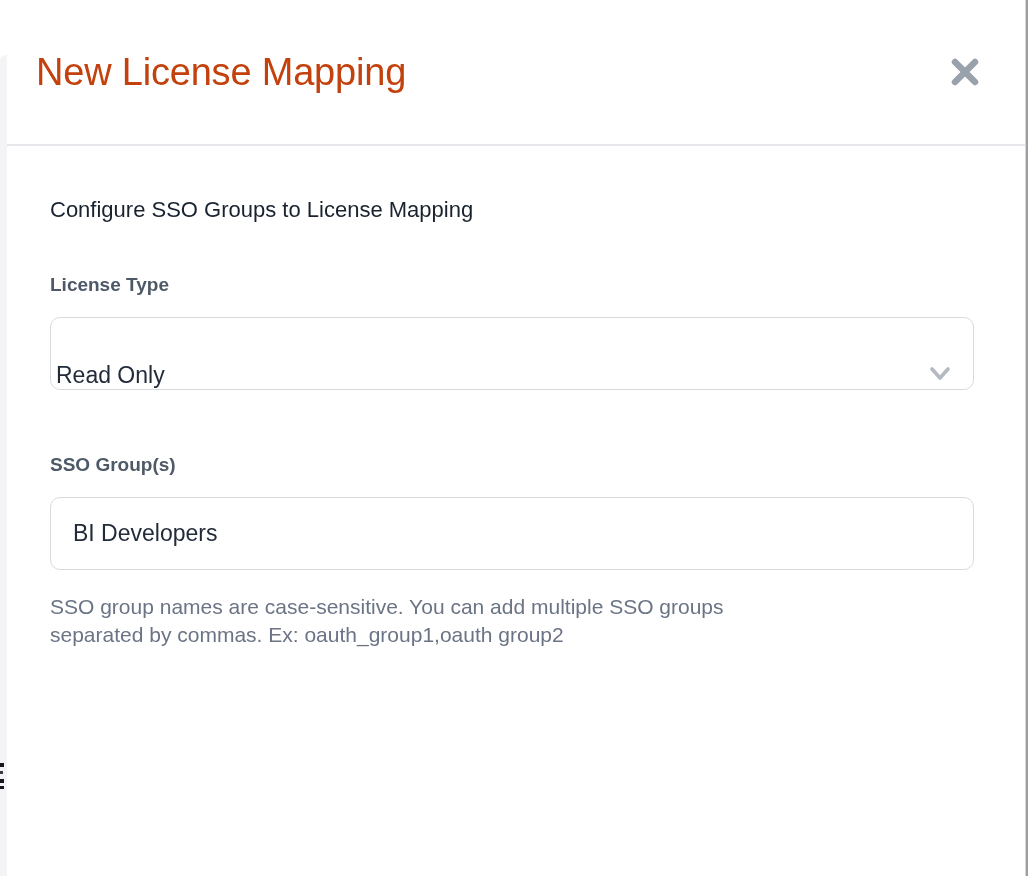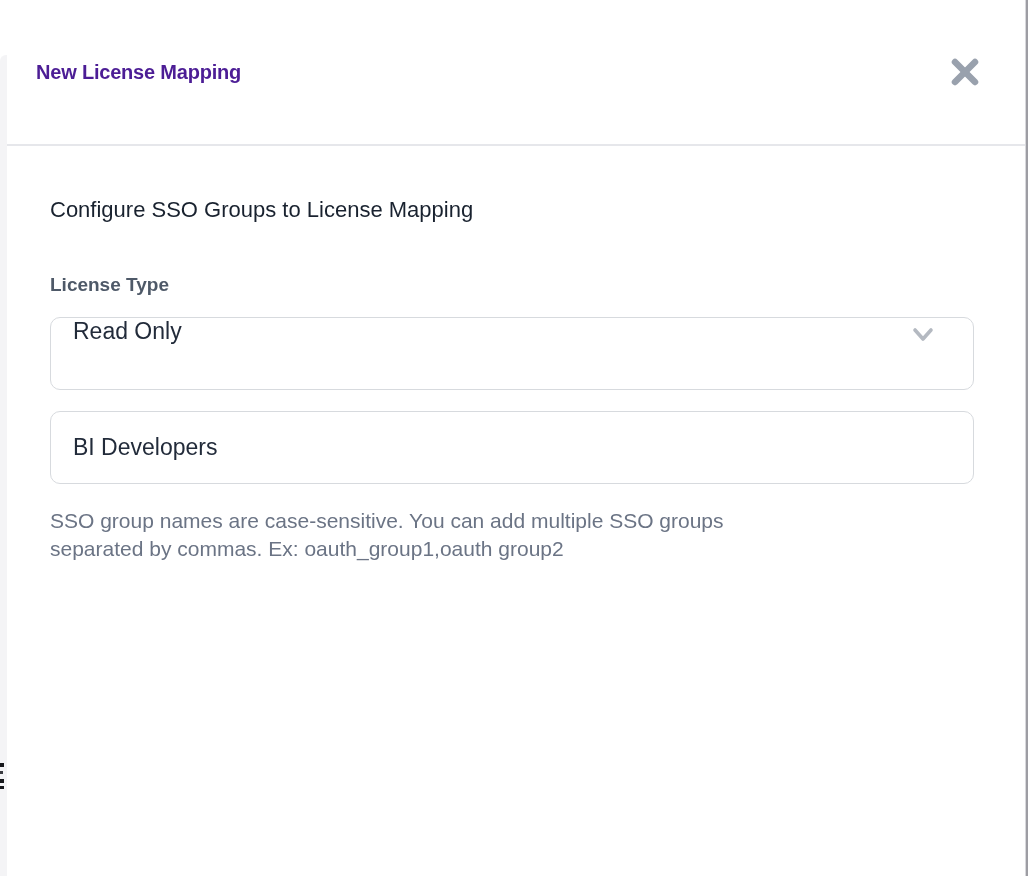--- a/index.html
+++ b/index.html
@@ -54,23 +54,23 @@
   }
   .modal-header {
     height: 146px;
     display: flex;
     align-items: center;
     justify-content: space-between;
     padding: 0 42px 0 29px;
     border-bottom: 2px solid #e6e7eb;
   }
   .modal-title {
-    font-size: 20px;
-    font-weight: 700;
-    color: #4c1d95;
+    font-size: 38px;
+    font-weight: 400;
+    color: #c2410c;
     letter-spacing: -0.2px;
   }
   .close-btn {
     background: none; border: none; cursor: pointer;
     width: 36px; height: 36px;
     display: flex; align-items: center; justify-content: center;
     padding: 0;
   }
   .close-btn svg { display: block; }
 
@@ -100,23 +100,23 @@
     height: 73px;
     border: 1.5px solid #d7dade;
     border-radius: 10px;
     background: #ffffff;
     font-size: 23px;
     color: #222b3a;
     font-family: "Liberation Sans", "DejaVu Sans", sans-serif;
   }
   .select-box {
     display: flex;
-    align-items: flex-start;
+    align-items: flex-end;
     justify-content: space-between;
-    padding: 0 22px;
+    padding: 0 5px;
     cursor: pointer;
   }
   .select-box .chevron { flex: none; margin-right: 12px; }
   .text-input {
     display: block;
     padding: 16px 22px;
     outline: none;
   }
 
   .helper-text {
@@ -158,20 +158,21 @@
 
       <label class="field-label label-license">License Type</label>
 
       <div class="select-box" role="combobox" aria-expanded="false">
         <span>Read Only</span>
         <svg class="chevron" width="32" height="32" viewBox="0 0 32 32" fill="none">
           <polyline points="8,12 16,21 24,12" stroke="#b4b9c1" stroke-width="3.6" stroke-linecap="round" stroke-linejoin="round"></polyline>
         </svg>
       </div>
 
+      <label class="field-label label-sso">SSO Group(s)</label>
 
       <input class="text-input" type="text" value="BI Developers" style="">
 
       <p class="helper-text">SSO group names are case-sensitive. You can add multiple SSO groups separated by commas. Ex: oauth_group1,oauth group2</p>
 
     </div>
   </div>
 
   <div class="right-edge-line"></div>
 

